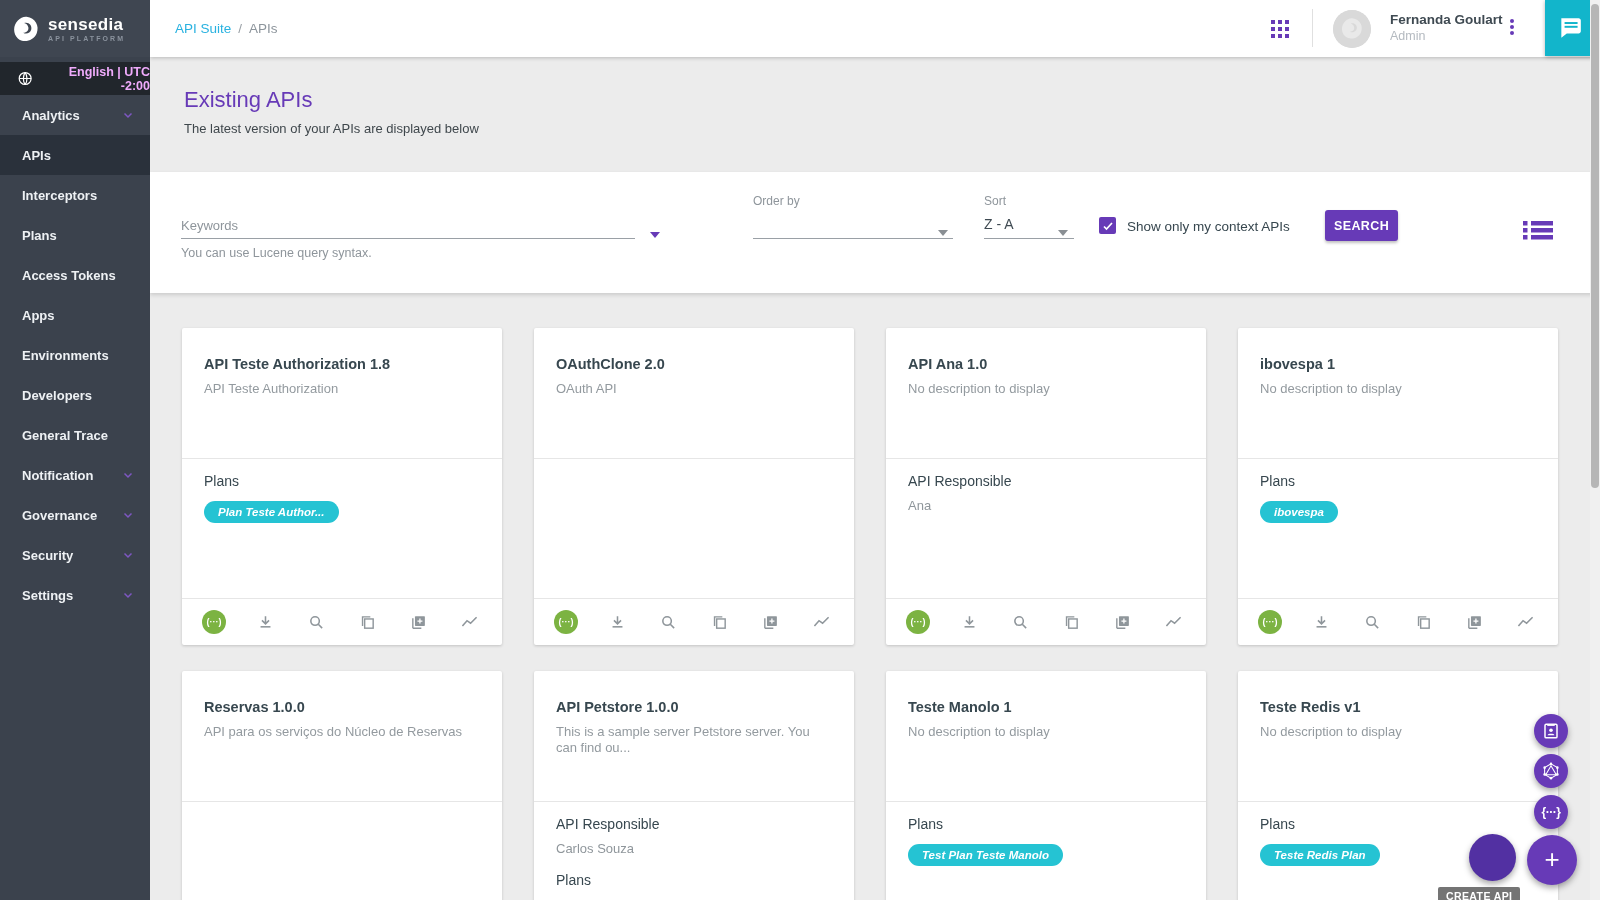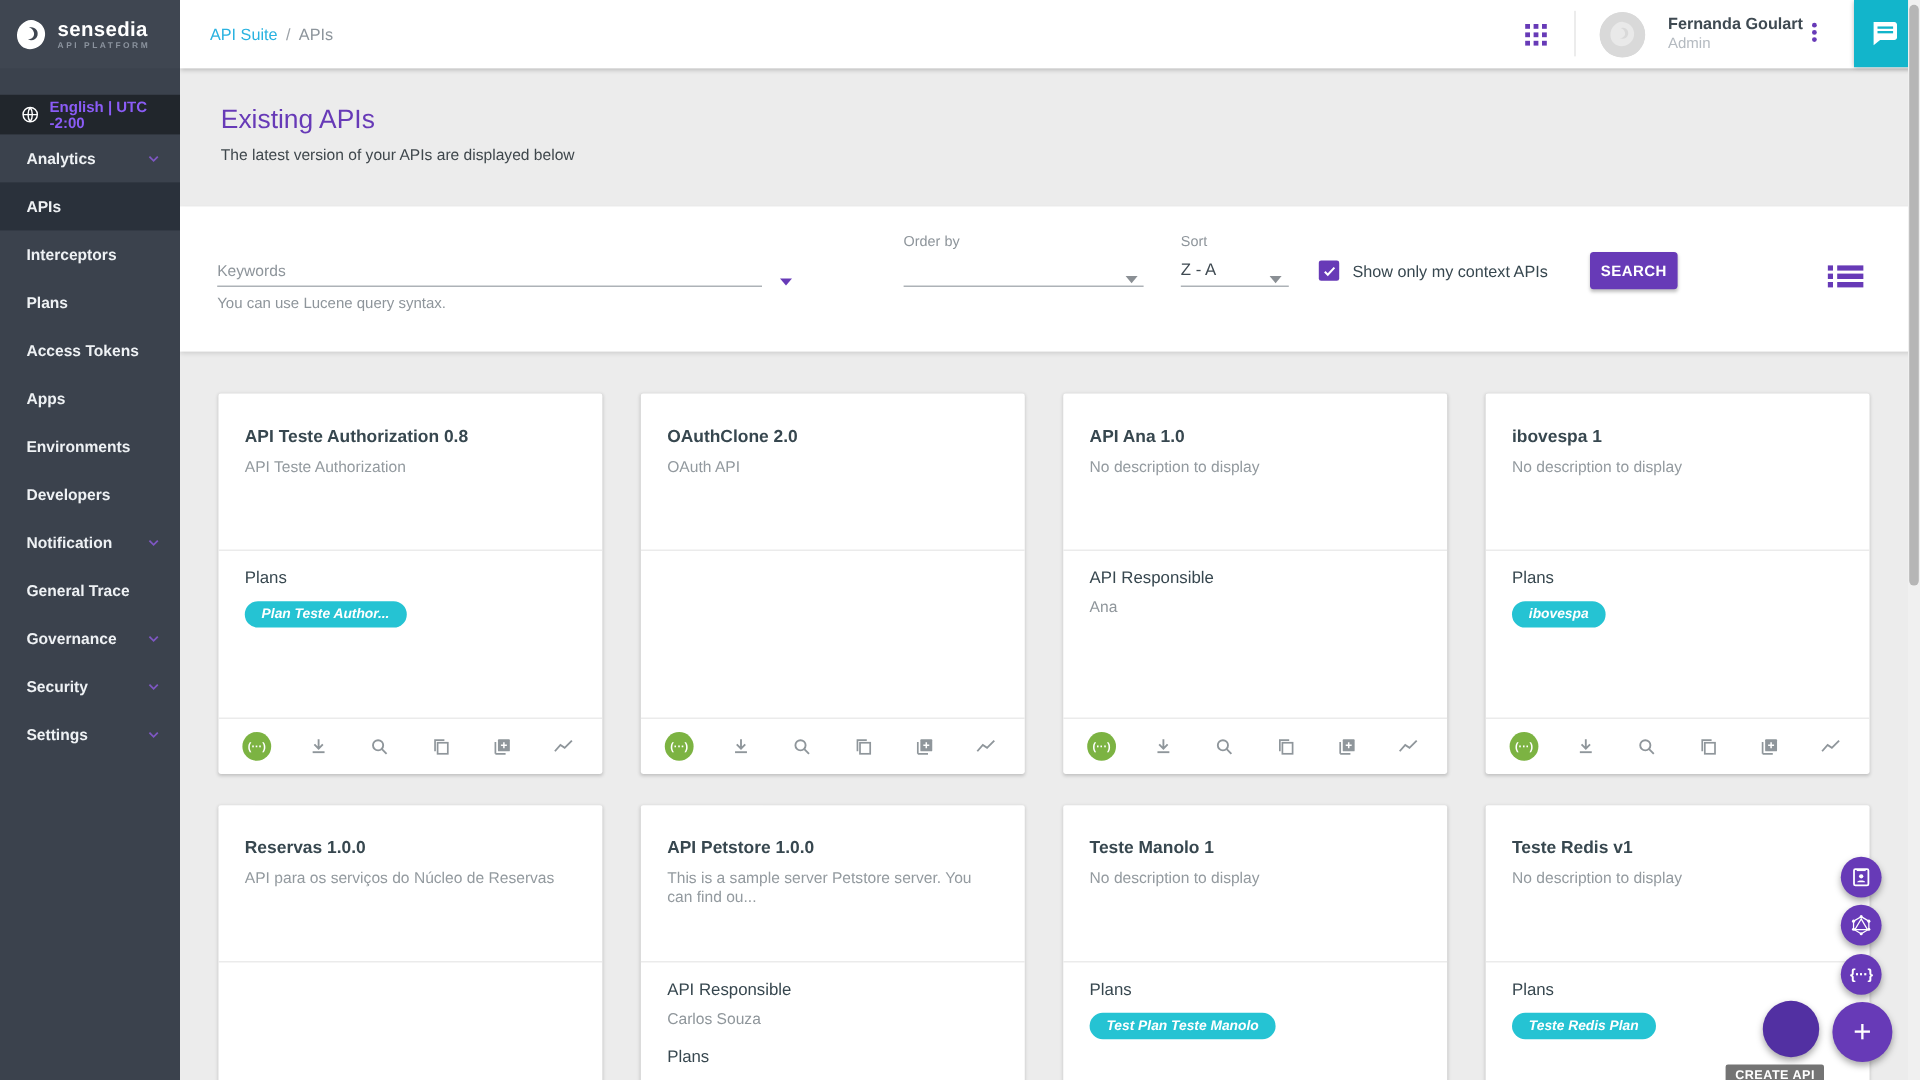--- a/index.html
+++ b/index.html
@@ -5,21 +5,21 @@
   * { margin:0; padding:0; box-sizing:border-box; }
   html,body { width:1600px; height:900px; overflow:hidden; font-family:"Liberation Sans", sans-serif; }
   .app { position:relative; width:1600px; height:900px; background:#ececec; overflow:hidden; }
 
   
   .sidebar { position:absolute; left:0; top:0; width:150px; height:900px; background:#3b424d; z-index:6; }
   .logo { height:57px; background:#3f4651; display:flex; align-items:center; padding-left:11px; }
   .logo-swirl { width:30px; height:30px; margin-right:7px; flex:none; }
   .logo-name { color:#fff; font-size:17px; font-weight:700; letter-spacing:.3px; line-height:17px; }
   .logo-tag { color:#8b939e; font-size:7px; font-weight:700; letter-spacing:2.1px; margin-top:2px; }
-  .lang { height:33px; margin-top:22px; background:#21262c; display:flex; align-items:center; padding-left:18px; color:#8b5cf6; font-size:12.5px; font-weight:700; }
+  .lang { height:33px; margin-top:5px; background:#21262c; display:flex; align-items:center; padding-left:18px; color:#f0abfc; font-size:12.5px; font-weight:700;text-align:right; }
   .lang svg { margin-right:9px; }
   .nav { margin-top:0; }
   .nav-item { height:40px; display:flex; align-items:center; padding:0 16px 0 22px; color:#eef1f4; font-size:13px; font-weight:600; cursor:pointer; justify-content:space-between; }
   .nav-item.active { background:#2a313b; }
   .chev { width:12px; height:12px; flex:none; }
 
   
   .topbar { position:absolute; left:150px; right:0; top:0; height:57px; background:#fff; box-shadow:0 1px 4px rgba(0,0,0,.22); z-index:5; }
   .crumbs { position:absolute; left:25px; top:0; height:57px; display:flex; align-items:center; font-size:13.5px; }
   .crumb-link { color:#29b2e0; cursor:pointer; }
@@ -143,29 +143,29 @@
     <span class="nav-label">Environments</span>
 
   </div>
 
   <div class="nav-item">
     <span class="nav-label">Developers</span>
 
   </div>
 
   <div class="nav-item">
+    <span class="nav-label">General Trace</span>
+
+  </div>
+
+  <div class="nav-item">
     <span class="nav-label">Notification</span>
     <svg class="chev" viewBox="0 0 24 24">
       <polyline points="5,9 12,16 19,9" fill="none" stroke="#7e57c2" stroke-width="3"></polyline>
     </svg>
-  </div>
-
-  <div class="nav-item">
-    <span class="nav-label">General Trace</span>
-
   </div>
 
   <div class="nav-item">
     <span class="nav-label">Governance</span>
     <svg class="chev" viewBox="0 0 24 24">
       <polyline points="5,9 12,16 19,9" fill="none" stroke="#7e57c2" stroke-width="3"></polyline>
     </svg>
   </div>
 
   <div class="nav-item">
@@ -271,21 +271,21 @@
           <rect x="0" y="14" width="4.5" height="4.5"></rect>
             <rect x="8" y="14" width="22" height="4.5"></rect>
         </g>
       </svg>
     </div>
   </section>
 
   <section class="cards" id="cards">
   <article class="card">
     <div class="card-head">
-      <div class="card-title">API Teste Authorization 0.8</div>
+      <div class="card-title">API Teste Authorization 1.8</div>
       <div class="card-desc">API Teste Authorization</div>
     </div>
     <div class="card-body">
           <div class="sec">
             <div class="sec-label">Plans</div>
             <div class="chips">
               <span class="chip">Plan Teste Author...</span>
             </div>
           </div>
         </div>

